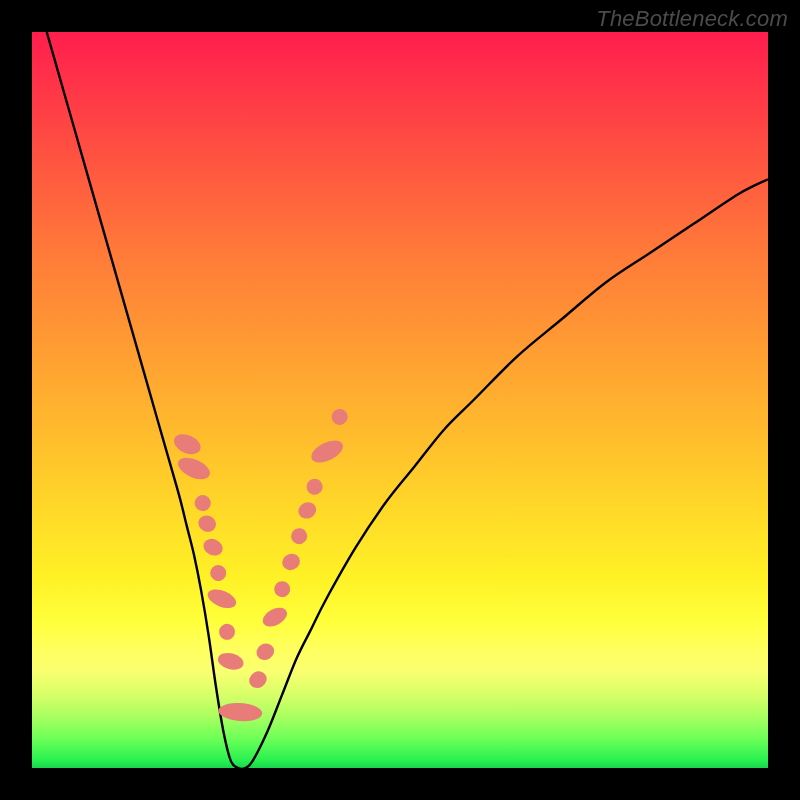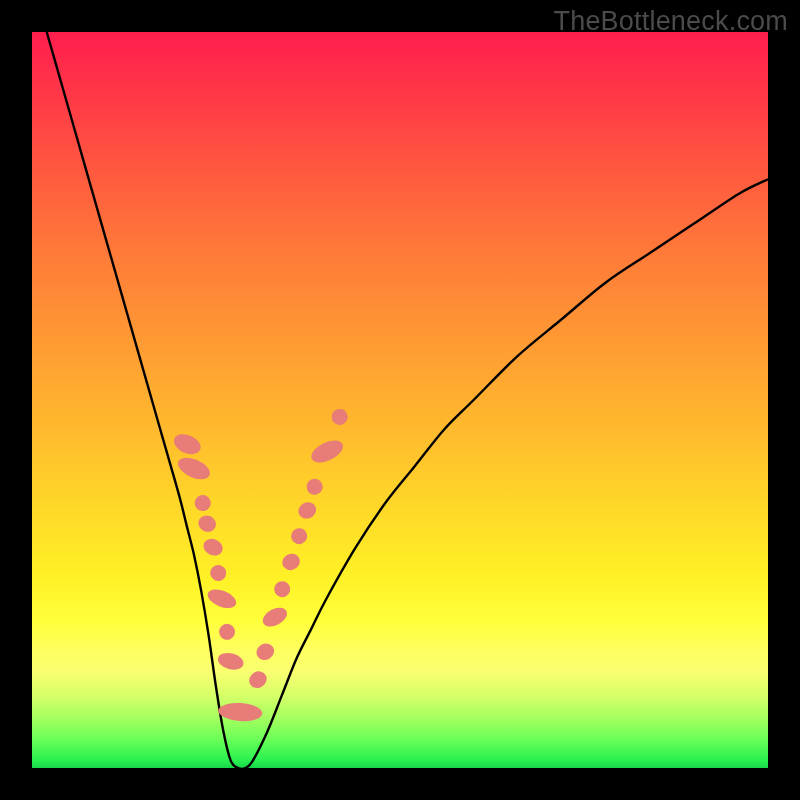--- a/index.html
+++ b/index.html
@@ -45,24 +45,25 @@
       #6dff58 96%,
       #28f050 99%,
       #18d64c 100%
     );
   }
   .watermark {
     position: absolute;
     top: 6px;
     right: 12px;
     color: #4b4b4b;
-    font-size: 27px;
+    font-size: 22px;
     font-weight: 400;
     letter-spacing: 0.2px;
     user-select: none;
+    font-style: italic;
   }
   svg.curve {
     position: absolute;
     left: 0;
     top: 0;
     width: 736px;
     height: 736px;
     overflow: visible;
   }
 </style>

